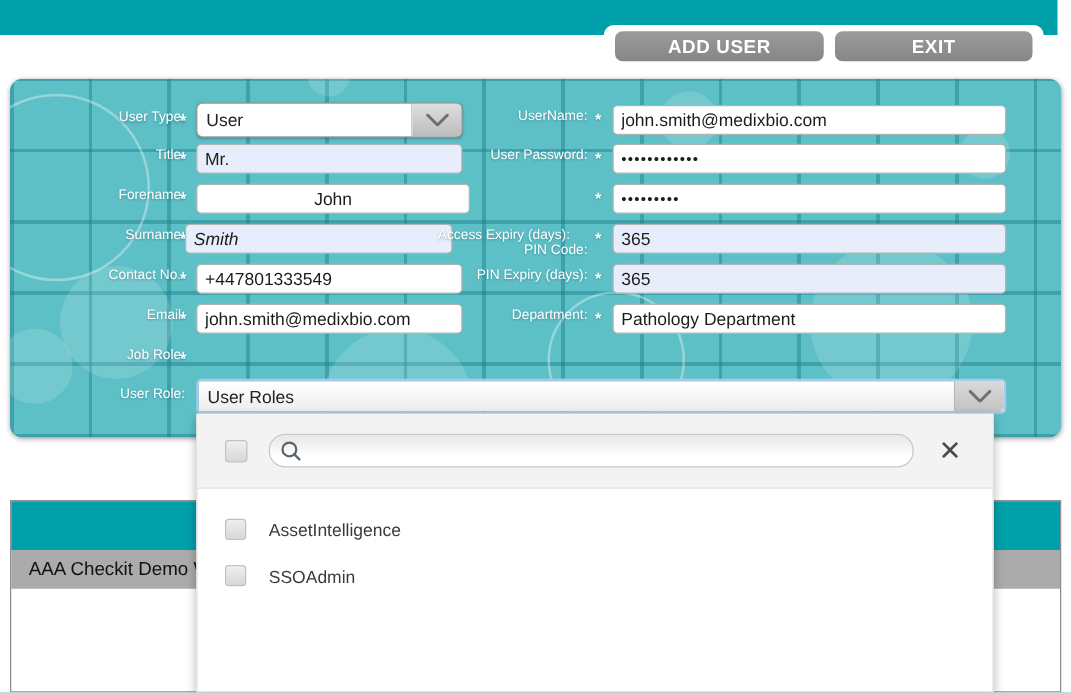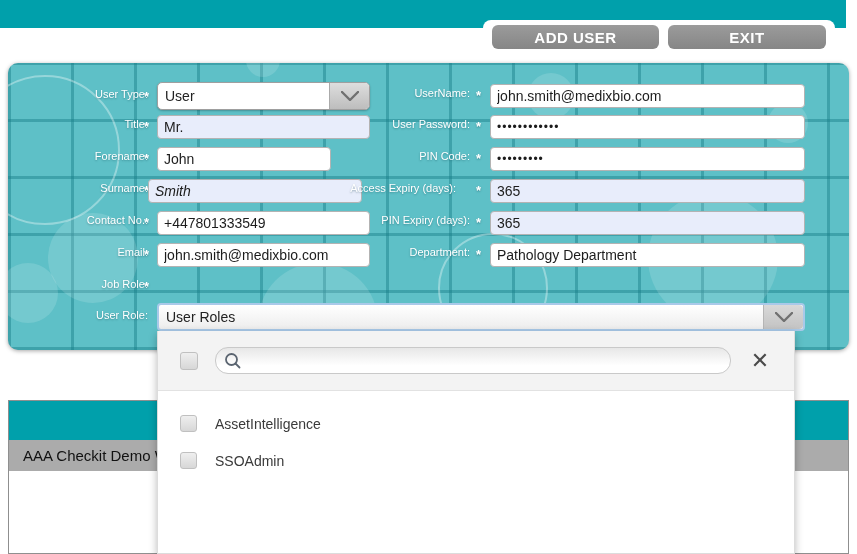--- a/index.html
+++ b/index.html
@@ -147,21 +147,21 @@
 
   <div class="row" style="left:0; top:52px; width:841px;">
     <span class="flabel" style="right:701px;">Title:</span>
     <span class="req" style="left:136px;">*</span>
     <input class="tfield lav" style="left: 149px; width: 213px;" value="Mr.">
   </div>
 
   <div class="row" style="left:0; top:84px; width:841px;">
     <span class="flabel" style="right:701px;">Forename:</span>
     <span class="req" style="left:136px;">*</span>
-    <input class="tfield" style="left: 149px; width: 174px;" value="John">
+    <input class="tfield" style="left: 149px; width: 219px; text-align: center;" value="John">
   </div>
 
   <div class="row" style="left:0; top:116px; width:841px;">
     <span class="flabel" style="right:701px;">Surname:</span>
     <span class="req" style="left:136px;">*</span>
     <input class="tfield lav" style="left: 140px; width: 214px; font-style: italic;" value="Smith">
   </div>
 
   <div class="row" style="left:0; top:148px; width:841px;">
     <span class="flabel" style="right:701px;">Contact No.:</span>
@@ -198,21 +198,21 @@
     <input class="tfield" style="left: 482px; width: 315px;" value="john.smith@medixbio.com">
   </div>
 
   <div class="row" style="left:0; top:52px; width:841px;">
     <span class="flabel" style="right:379px;">User Password:</span>
     <span class="req" style="left:468px;">*</span>
     <input class="tfield" style="left: 482px; width: 315px; font-size: 12px; letter-spacing: 1px;" value="••••••••••••">
   </div>
 
   <div class="row" style="left:0; top:84px; width:841px;">
-    <span class="flabel" style="right:379px;">PIN Code:</span>
+    <span class="flabel" style="right:379px;margin-top:44px;">PIN Code:</span>
     <span class="req" style="left:468px;">*</span>
     <input class="tfield" style="left: 482px; width: 315px; font-size: 12px; letter-spacing: 1px;" value="•••••••••">
   </div>
 
   <div class="row" style="left:0; top:116px; width:841px;">
     <span class="flabel" style="right:393px;">Access Expiry (days):</span>
     <span class="req" style="left:468px;">*</span>
     <input class="tfield lav" style="left: 482px; width: 315px;" value="365">
   </div>
 

